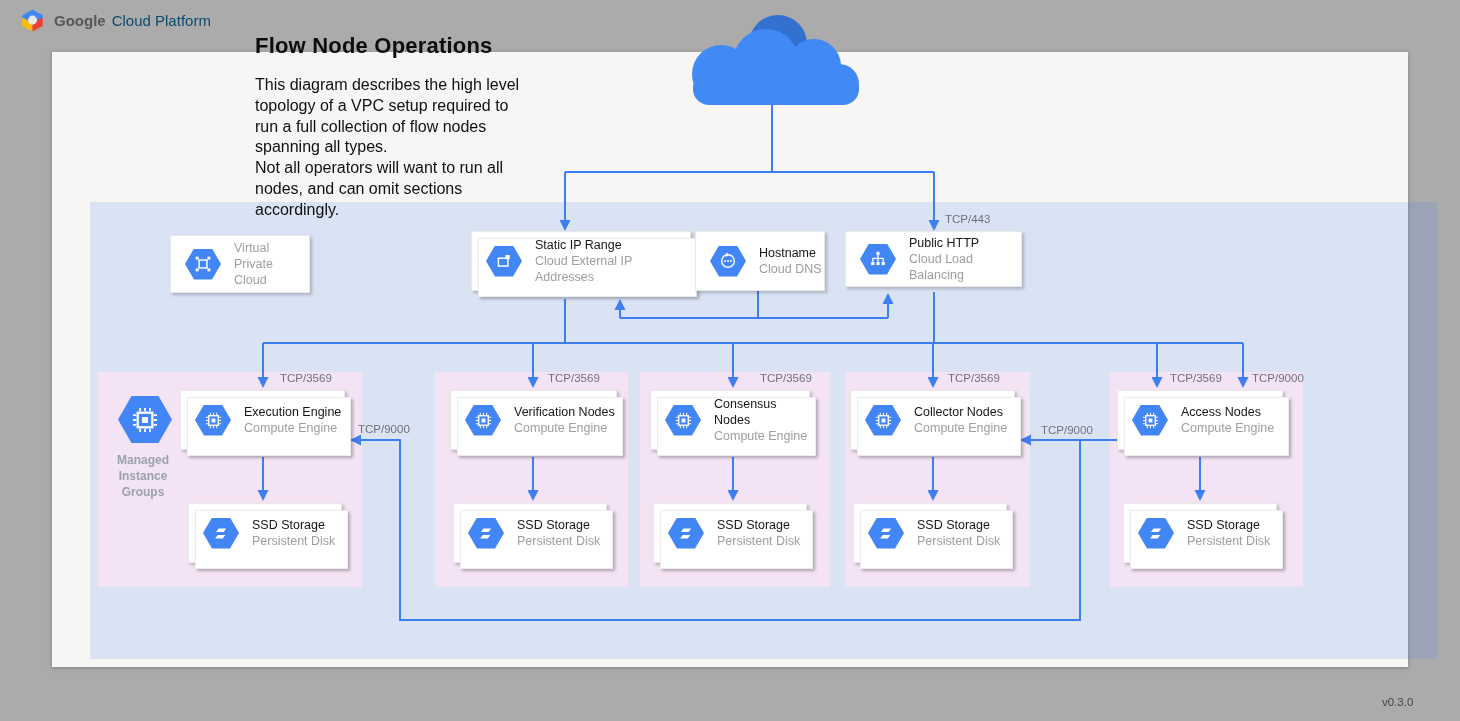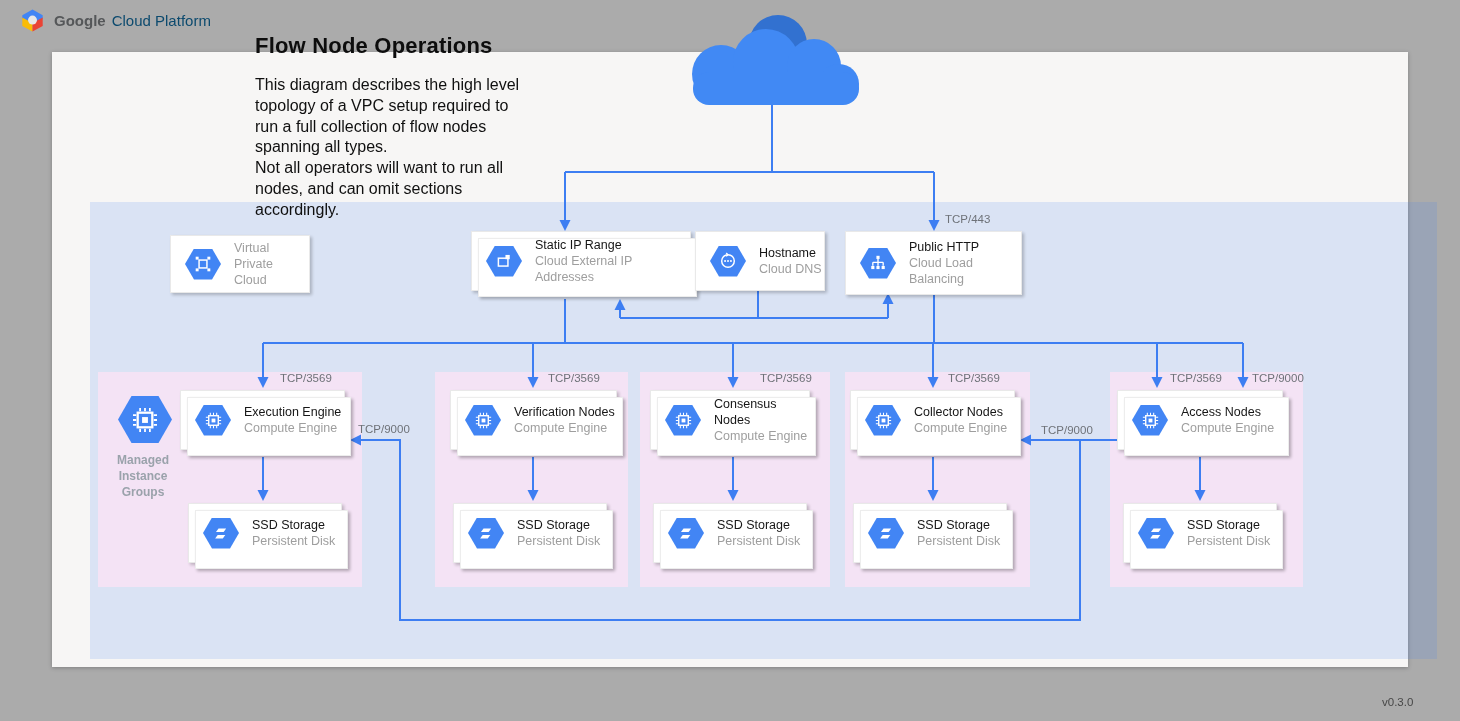--- a/index.html
+++ b/index.html
@@ -168,21 +168,21 @@
         <circle cx="10.6" cy="8" r="0.9" fill="#fff" stroke="none"></circle>
         <path stroke-width="1.2" d="M8 2.4 L6.4 1 M8 2.4 L6.4 3.8"></path>
       </svg>
     </span>
     <span class="ctext">
       <span class="t">Hostname</span>
       <span class="s">Cloud DNS</span>
     </span>
   </div>
 
-  <div class="card" style="left:845px;top:231px;width:177px;height:64px;">
+  <div class="card" style="left:845px;top:231px;width:177px;height:56px;">
     <span class="hex hx34">
       <svg width="18" height="18" viewBox="0 0 16 16" fill="none" stroke="#fff">
         <rect x="6.6" y="1.6" width="2.8" height="2.8" fill="#fff" stroke="none"></rect>
         <path stroke-width="1.2" d="M8 4.4 V7.4 M3.4 7.4 H12.6 M3.4 7.4 V10.4 M8 7.4 V10.4 M12.6 7.4 V10.4"></path>
         <rect x="2" y="10.6" width="2.8" height="2.8" fill="#fff" stroke="none"></rect>
         <rect x="6.6" y="10.6" width="2.8" height="2.8" fill="#fff" stroke="none"></rect>
         <rect x="11.2" y="10.6" width="2.8" height="2.8" fill="#fff" stroke="none"></rect>
       </svg>
     </span>
     <span class="ctext">

